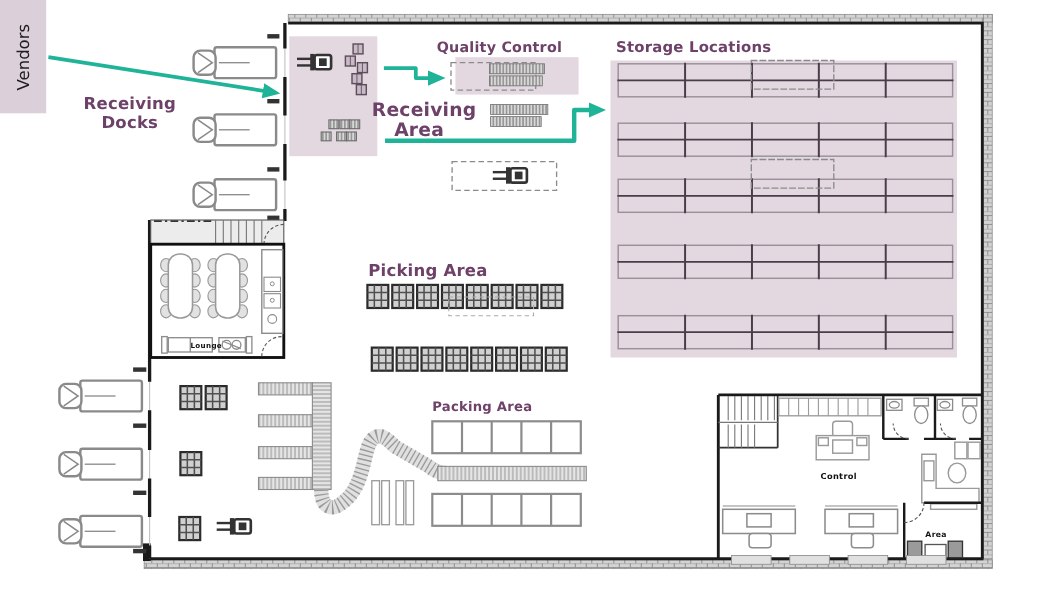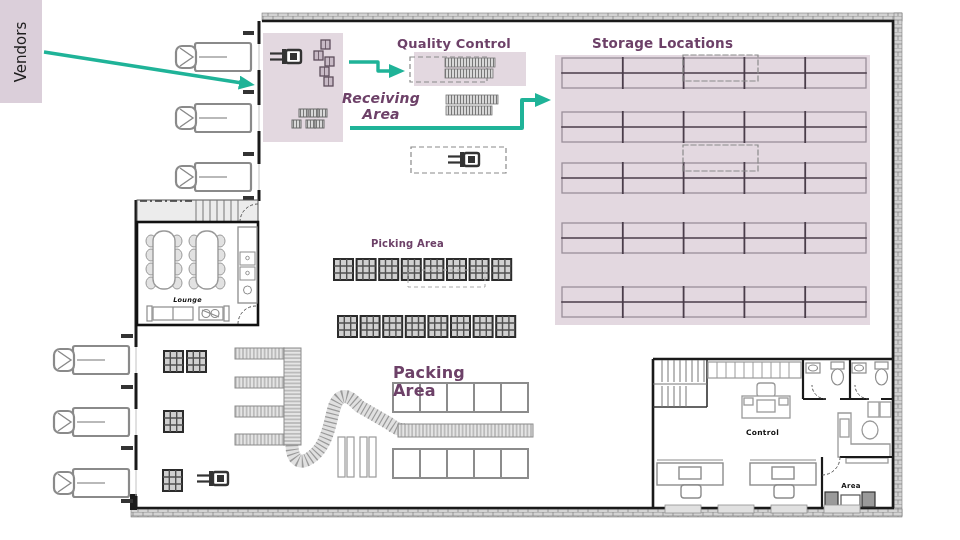--- a/index.html
+++ b/index.html
@@ -353,21 +353,22 @@
 <g stroke="#1fb398" fill="none" stroke-linejoin="round">
   <path d="M44 52 L242 83" stroke-width="3.4" marker-end="url(#arr)"></path>
   <path d="M349 62 H378 V71 H392" stroke-width="3.4" marker-end="url(#arr)"></path>
   <path d="M350 128 H522 V100 H538" stroke-width="4" marker-end="url(#arr)"></path>
 </g>
 </svg>
 
 <div class="vendors-box">
   <span>Vendors</span>
 </div>
+<div class="lbl" style="left:57px;top:86px;width:122px;font-size:15px;">Receiving Docks</div>
 <div class="lbl" style="left:394px;top:37px;width:120px;font-size:13px;">Quality Control</div>
-<div class="lbl" style="left:560px;top:36px;width:190px;font-size:13.5px;text-align:left;margin-left:32px;">Storage Locations</div>
-<div class="lbl" style="left:338px;top:91px;width:86px;font-size:14px;font-style:italic;">Receiving Area</div>
-<div class="lbl" style="left:334px;top:238px;width:110px;font-size:10px;text-align:right;">Picking Area</div>
-<div class="lbl" style="left:393px;top:364px;width:115px;font-size:16px;text-align:left;">Packing Area</div>
-<div class="room-lbl" style="left:160px;top:296px;width:55px;font-size:6.5px;font-style:italic;">Lounge</div>
+<div class="lbl" style="left:560px;top:36px;width:190px;font-size:13.5px;text-align:left;">Storage Locations</div>
+<div class="lbl" style="left:338px;top:91px;width:86px;font-size:17px;">Receiving Area</div>
+<div class="lbl" style="left:334px;top:238px;width:110px;font-size:15px;text-align:center;">Picking Area</div>
+<div class="lbl" style="left:393px;top:364px;width:115px;font-size:12px;text-align:left;">Packing Area</div>
+<div class="room-lbl" style="left:160px;top:310px;width:55px;font-size:6.5px;">Lounge</div>
 <div class="room-lbl" style="left:735px;top:428px;width:55px;font-size:7.5px;">Control</div>
 <div class="room-lbl" style="left:832px;top:482px;width:38px;font-size:7px;">Area</div>
 </div>
 
 </body></html>

